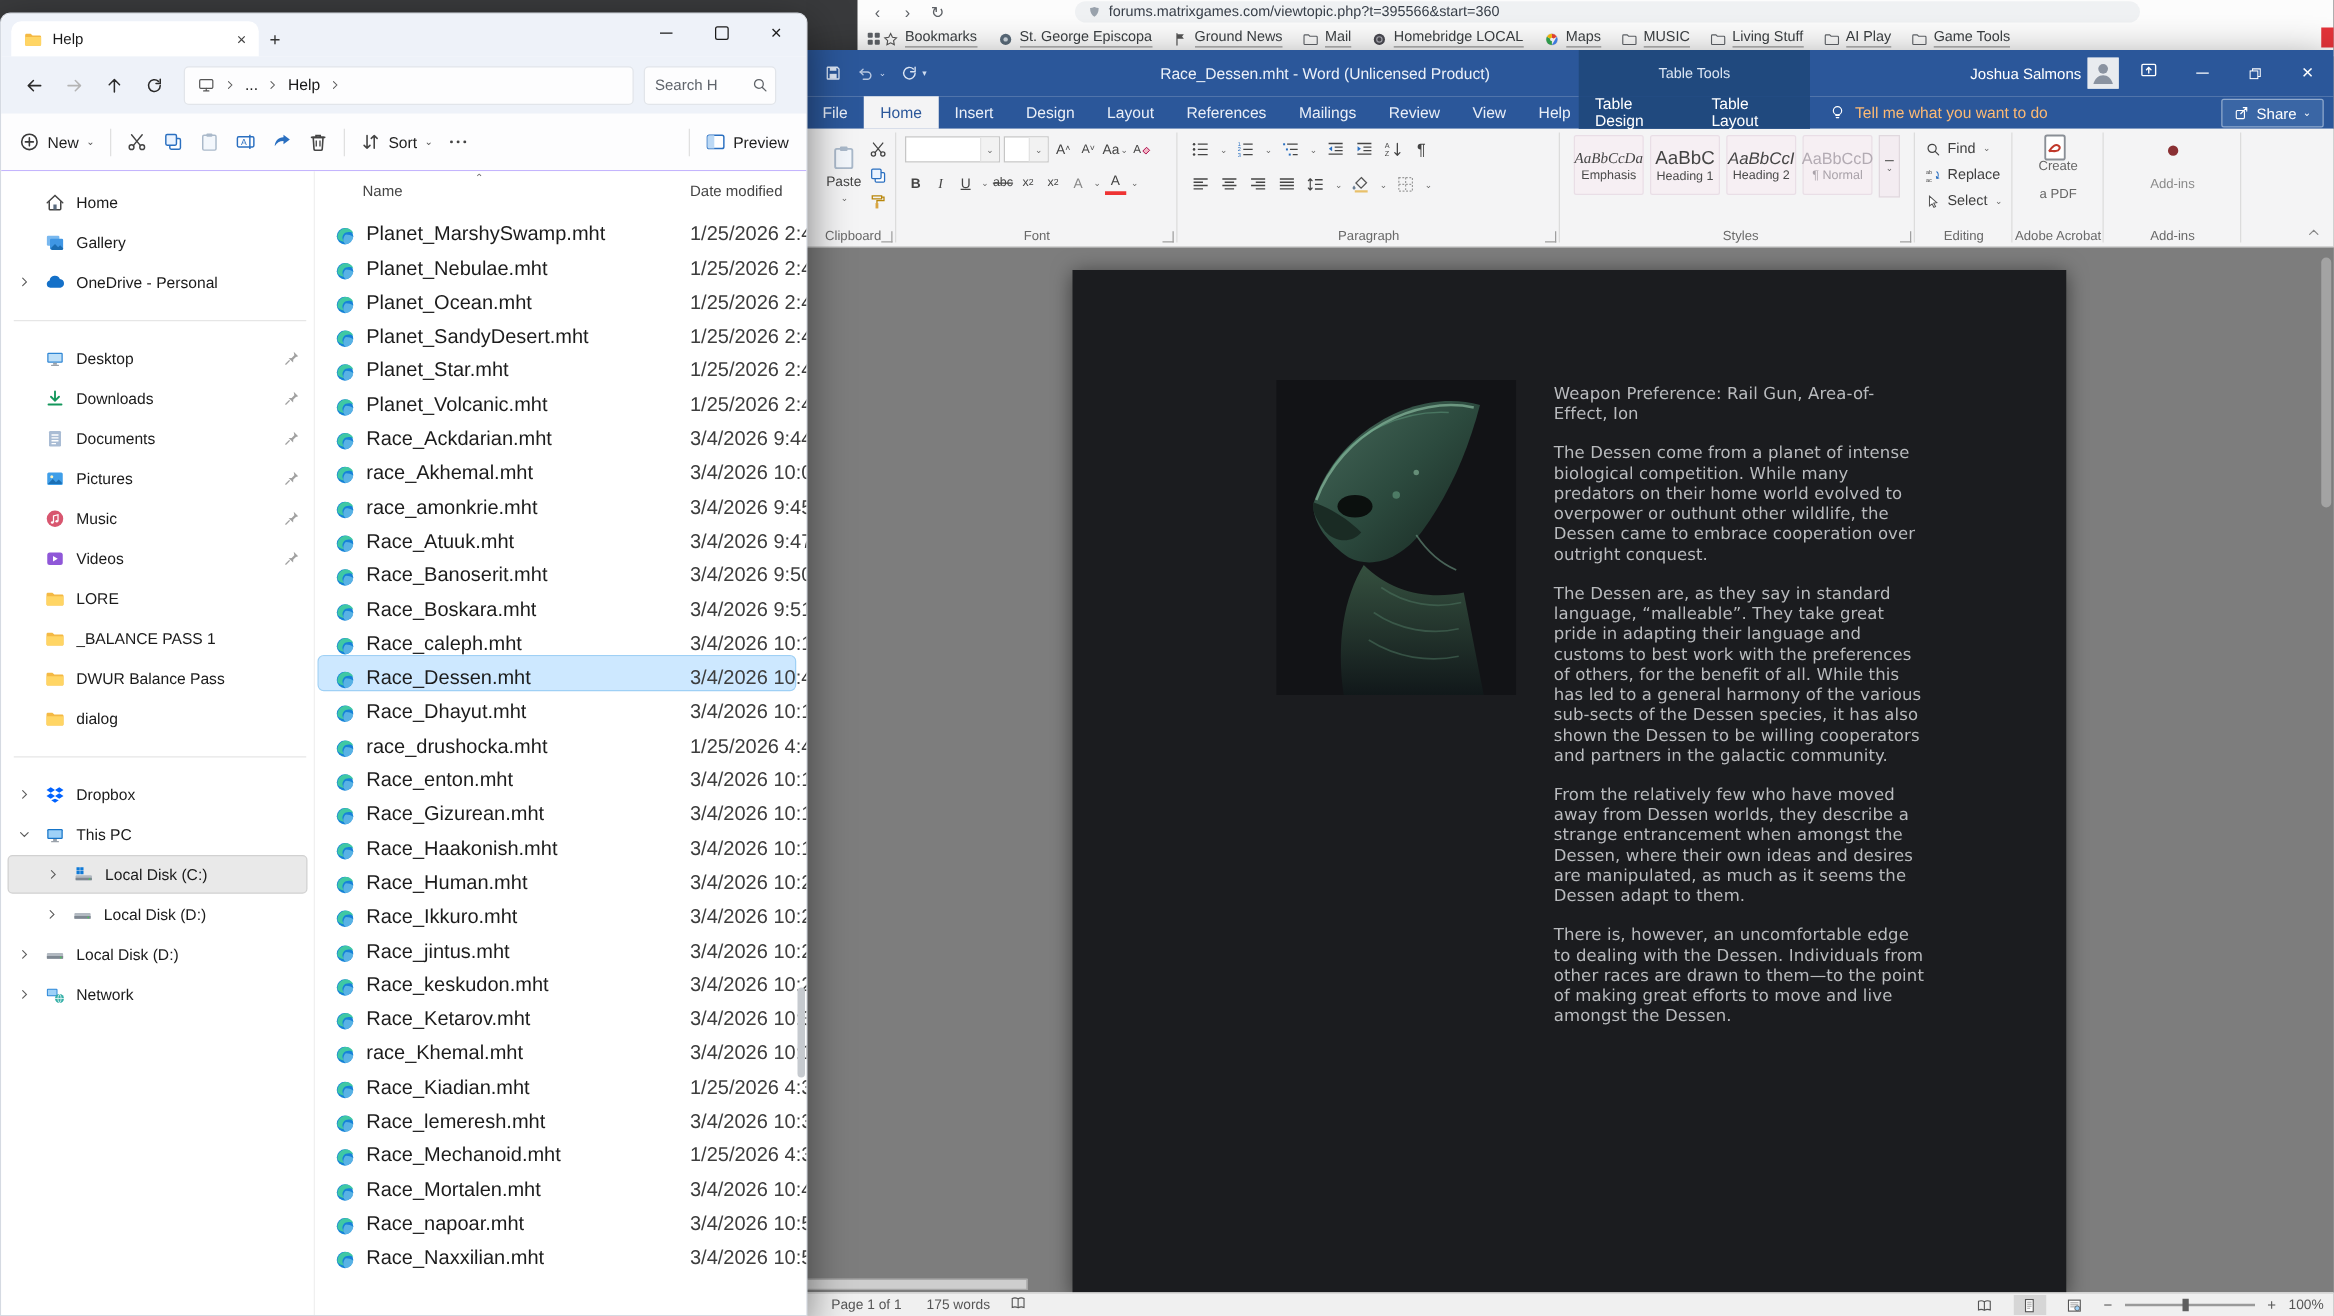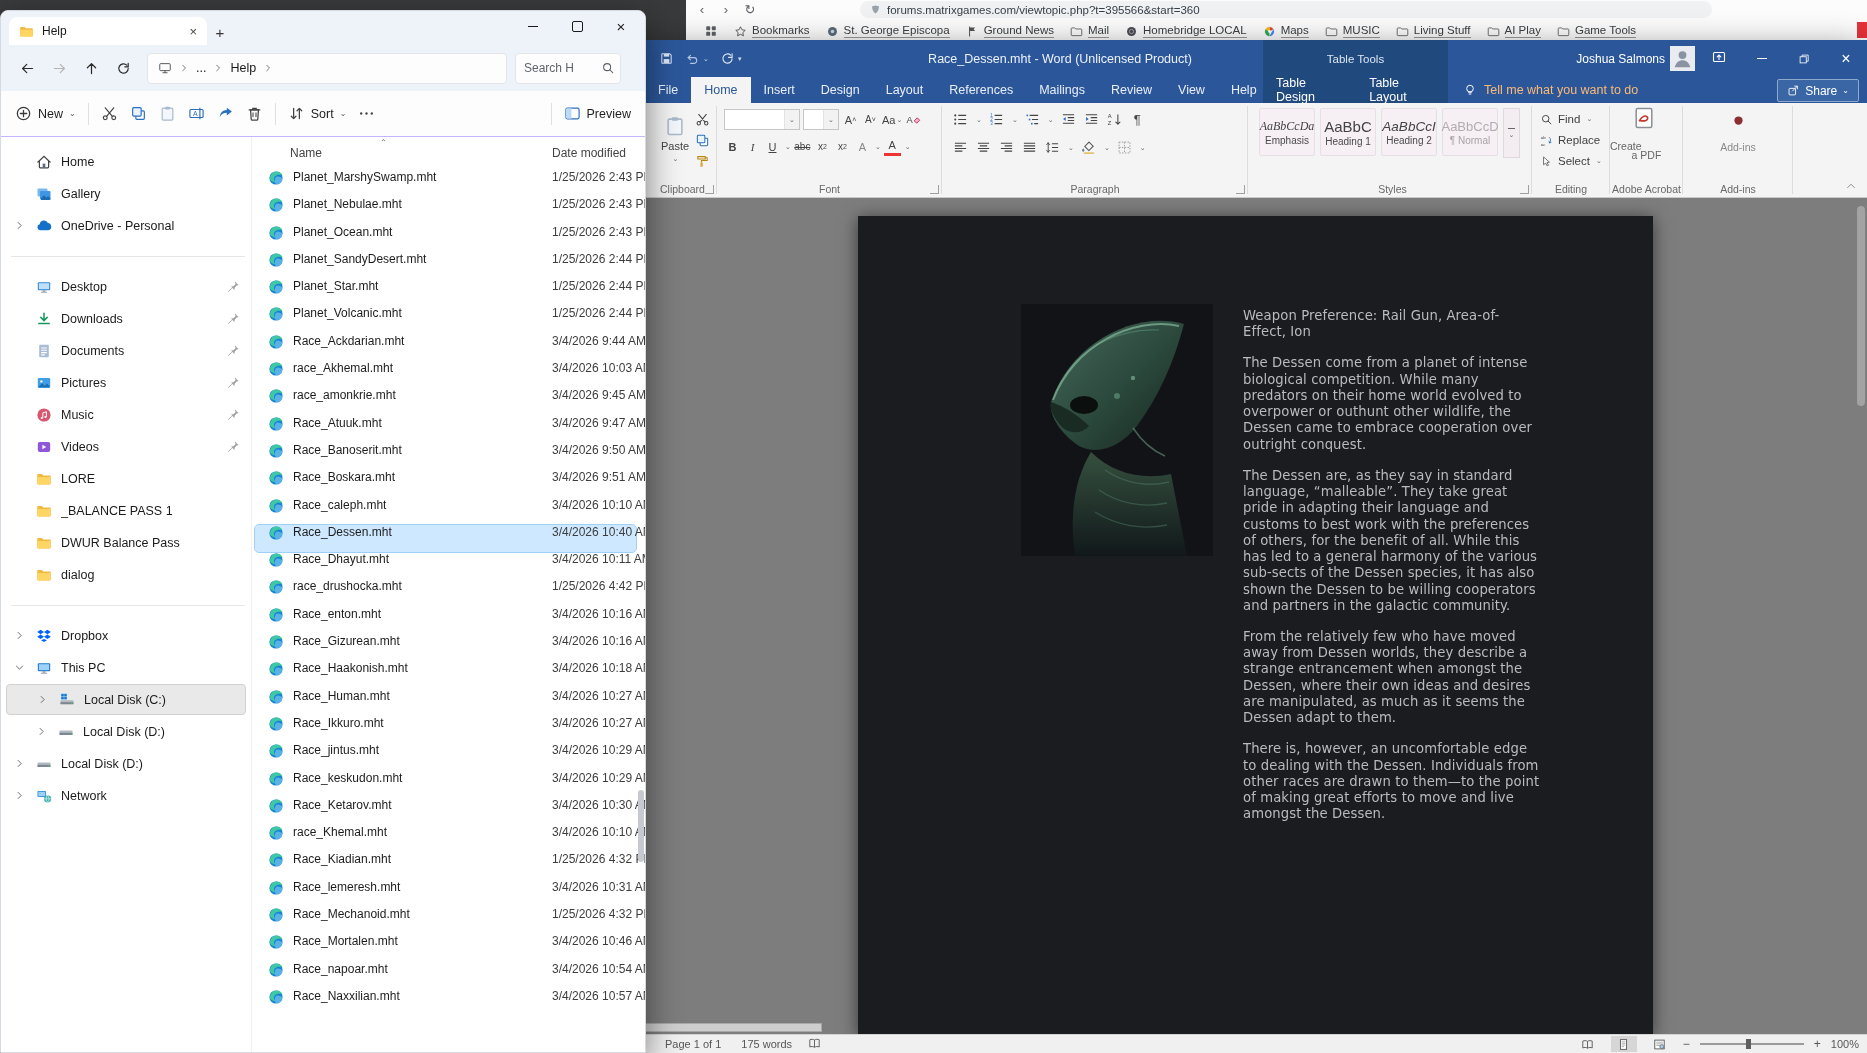--- a/index.html
+++ b/index.html
@@ -11,21 +11,21 @@
 
   
   #browser{position:absolute;left:686px;top:0;width:1181px;height:44px;background:#fdfdfd;z-index:1;
            border-bottom:1px solid #e4e4e4}
   .b-row1{height:19px;display:flex;align-items:center;gap:4px;padding-left:6px;overflow:hidden}
   .b-nav{font-size:13px;color:#5f6368;width:20px;text-align:center}
   .b-pill{margin-left:96px;width:832px;height:17px;background:#f0f2f4;border-radius:9px;
           display:flex;align-items:center;gap:6px;padding:0 10px;overflow:hidden}
   .b-pill .ic{width:11px;height:11px}
   .b-url{font-size:11.5px;color:#39404a;white-space:nowrap}
-  .b-row2{height:24px;display:flex;align-items:center;gap:16px;padding-left:18px;overflow:hidden}
+  .b-row2{height:24px;display:flex;align-items:center;padding-left:6px;overflow:hidden}
   .bm-item{display:inline-flex;align-items:center;gap:5px}
   .bm-item .ic{width:13px;height:13px}
   .bm-label{font-size:11.5px;color:#3c4043;border-bottom:1px solid #9a9a9a;padding-bottom:1px;white-space:nowrap}
   #bm-items{display:flex;align-items:center;gap:16px}
   .b-redbit{position:absolute;right:0;top:22px;width:10px;height:16px;background:#e5333a}
 
   
   #explorer{left:0;top:10px;width:646px;height:1043px;background:#fff;border-radius:8px 8px 0 0;
             border:1px solid #d5dae2;z-index:3;display:flex;flex-direction:column;box-sizing:border-box}
   .x-tabstrip{height:34px;background:#eef2f9;border-radius:8px 8px 0 0;display:flex;align-items:flex-end;position:relative;flex:none}
@@ -69,21 +69,21 @@
   .side-label{font-size:12.5px;color:#1b1b1b;flex:1;white-space:nowrap;overflow:hidden}
   .side-item .pin{width:13px;height:13px;margin-right:6px;opacity:.8}
   .side-sep{height:28px;position:relative}
   .side-sep::after{content:"";position:absolute;left:10px;right:6px;top:14px;border-top:1px solid #e6e6e6}
   .x-files{flex:1;position:relative;border-left:1px solid #f0f0f0;overflow:hidden}
   .f-head{height:30px;position:relative;font-size:12px;color:#444}
   .f-caret{position:absolute;left:128px;top:1px;font-size:8px;color:#666}
   .f-c1{position:absolute;left:38px;top:9px}
   .f-c2{position:absolute;left:300px;top:9px}
   #file-rows{position:absolute;top:33px;left:3px;right:9px;bottom:0}
-  .frow{height:27.3px;display:flex;align-items:flex-start;font-size:12px;color:#1c1c1c;border-radius:4px;
+  .frow{height:27.3px;display:flex;align-items:flex-end;font-size:16px;color:#1c1c1c;border-radius:4px;
         position:relative;padding-left:13px;gap:9px;box-sizing:border-box}
   .frow .ic{width:16px;height:16px}
   .fname{white-space:nowrap}
   .fdate{position:absolute;left:297px;color:#3d3d3d;white-space:nowrap}
   .frow.sel{background:#cde8ff;outline:1px solid #9fd0f5}
   .x-scroll{position:absolute;right:1px;top:653px;width:6px;height:72px;background:#c6cacf;border-radius:3px}
 
   
   #word{left:645px;top:40px;width:1222px;height:1013px;background:#f4f4f5;z-index:2;display:flex;flex-direction:column}
   .w-titlebar{height:37px;background:#2b579a;position:relative;display:flex;align-items:center;flex:none}
@@ -1518,21 +1518,21 @@
       <div class="r-row" style="left:22px;top:5px">
           <span class="rb">
             <span class="ic" style="width:24px;height:24px">
               <svg viewBox="0 0 16 16" width="100%" height="100%">
                 <rect x="2.8" y="1.6" width="10.4" height="12.8" rx="1" fill="#fff" stroke="#8a8f96" stroke-width="1"></rect>
                 <path d="M4.8 10c1.8-2.8 3.6-4 5-3 1.4.9.5 2.7-1.4 2.9-1.5.2-2.9-.3-3.6.1z" fill="none" stroke="#c0392b" stroke-width="1.1"></path>
               </svg>
             </span>
           </span>
         </div>
-      <div class="r-row" style="left:0;top:37px;width:73px;font-size:10.5px;color:#666">
+      <div class="r-row" style="left:0;top:24px;width:73px;justify-content:center;font-size:10.5px;color:#666">
           <span>Create</span>
         </div>
       <div class="r-row" style="left:0;top:46px;width:73px;justify-content:center;font-size:10.5px;color:#666">
           <span>a PDF</span>
         </div>
       <div class="rg-label">Adobe Acrobat</div>
       <div class="rg-div"></div>
     </div>
 
     <div class="rg" style="left:1038px;width:110px">

